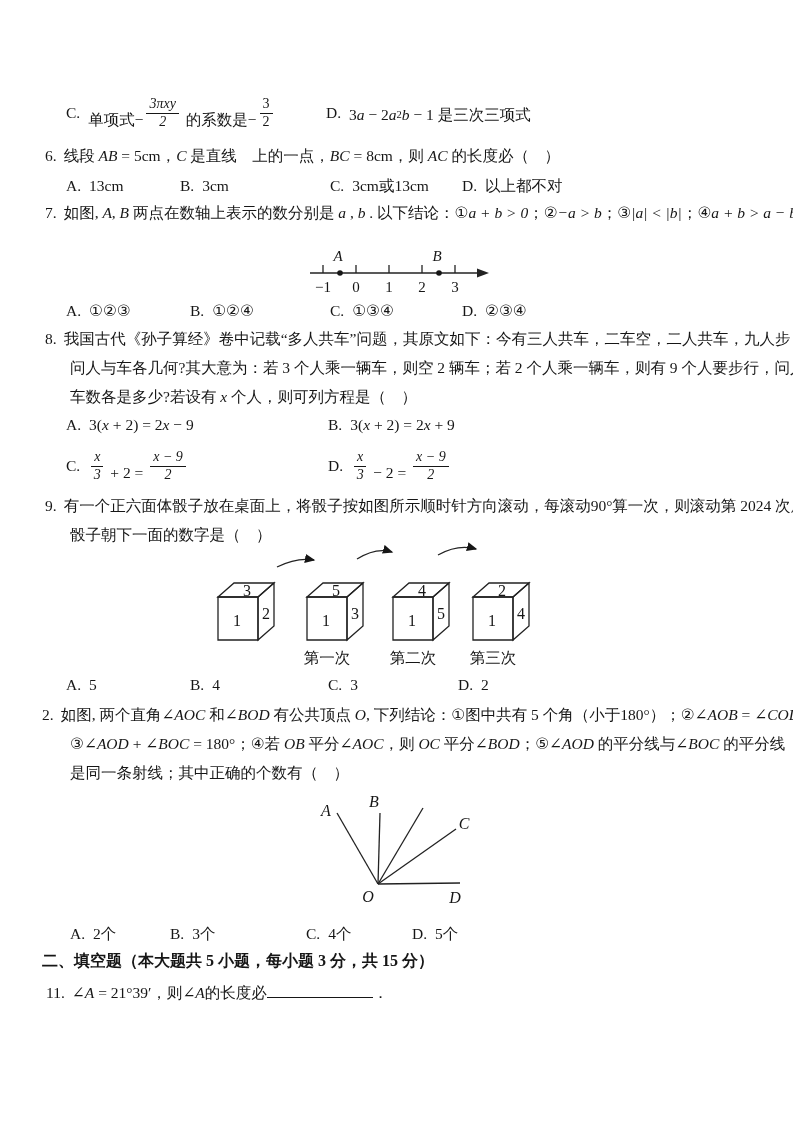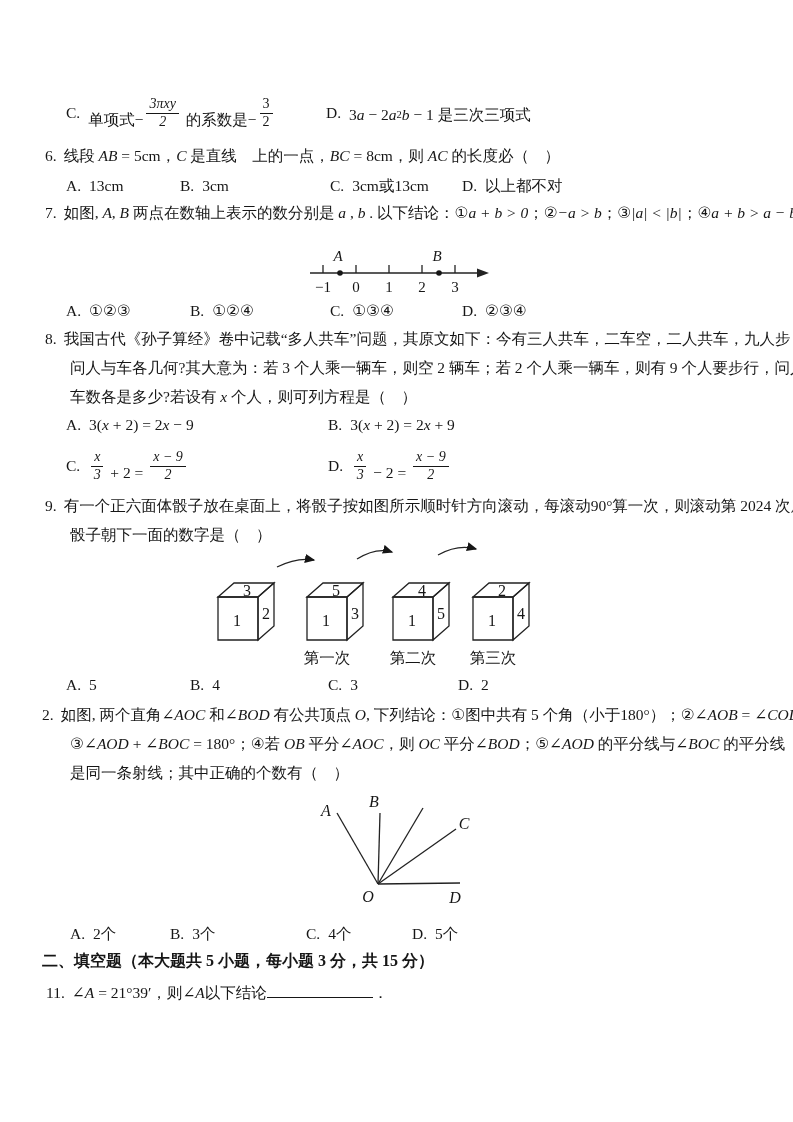--- a/index.html
+++ b/index.html
@@ -223,17 +223,17 @@
     <span class="opt" style="left:170px"><span class="optlabel">B.</span><span class="runs"><span>3个</span></span></span>
     <span class="opt" style="left:306px"><span class="optlabel">C.</span><span class="runs"><span>4个</span></span></span>
     <span class="opt" style="left:412px"><span class="optlabel">D.</span><span class="runs"><span>5个</span></span></span>
   </div>
 
   <div class="row bold" style="left:42px;top:951px;font-size:16px">
     <span>二、填空题（本大题共 5 小题，每小题 3 分，共 15 分）</span>
   </div>
 
   <div class="row" style="left:46px;top:983px">
-    <span class="qnum">11.</span><span class="runs"><span class="m">∠A</span><span> = 21°39′，则</span><span class="m">∠A</span><span>以下结论</span><span class="blank"></span><span>．</span></span>
+    <span class="qnum">11.</span><span class="runs"><span class="m">∠A</span><span> = 21°39′，则</span><span class="m">∠A</span><span>的长度必</span><span class="blank"></span><span>．</span></span>
   </div>
 
 
 </div>
 
 </body></html>

